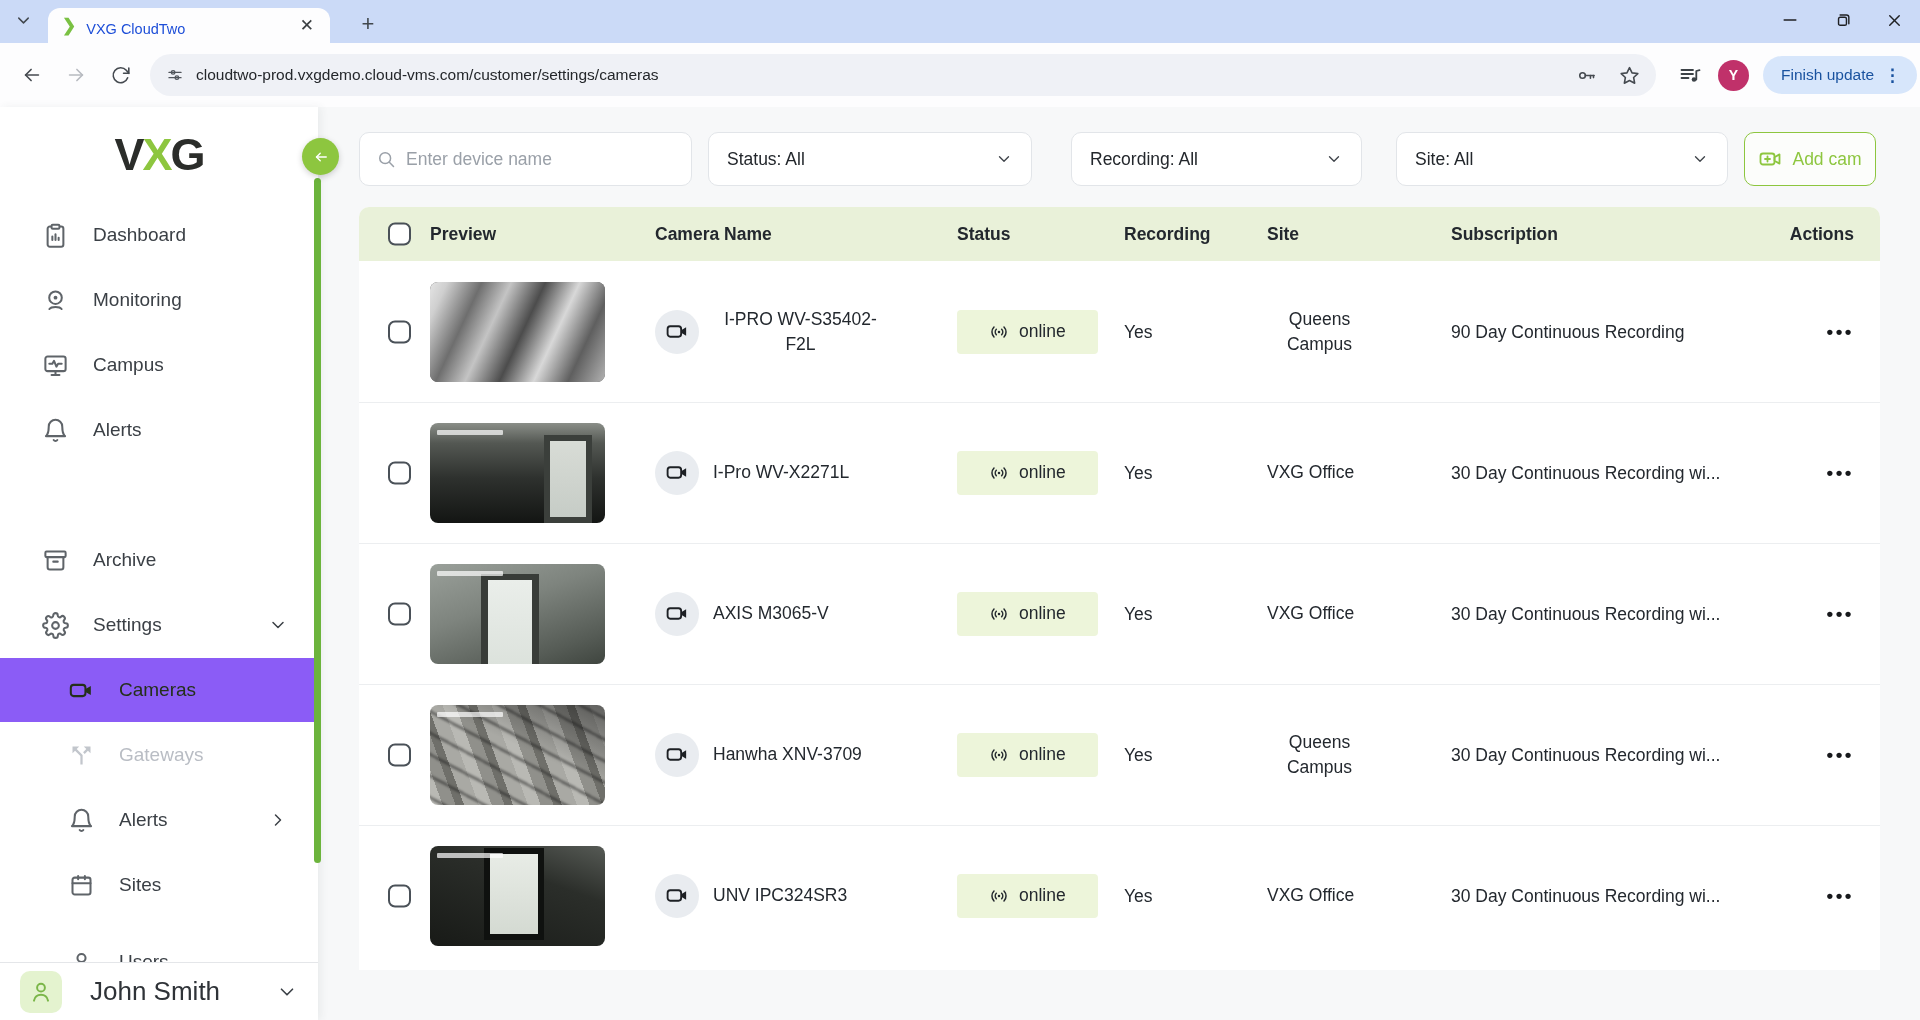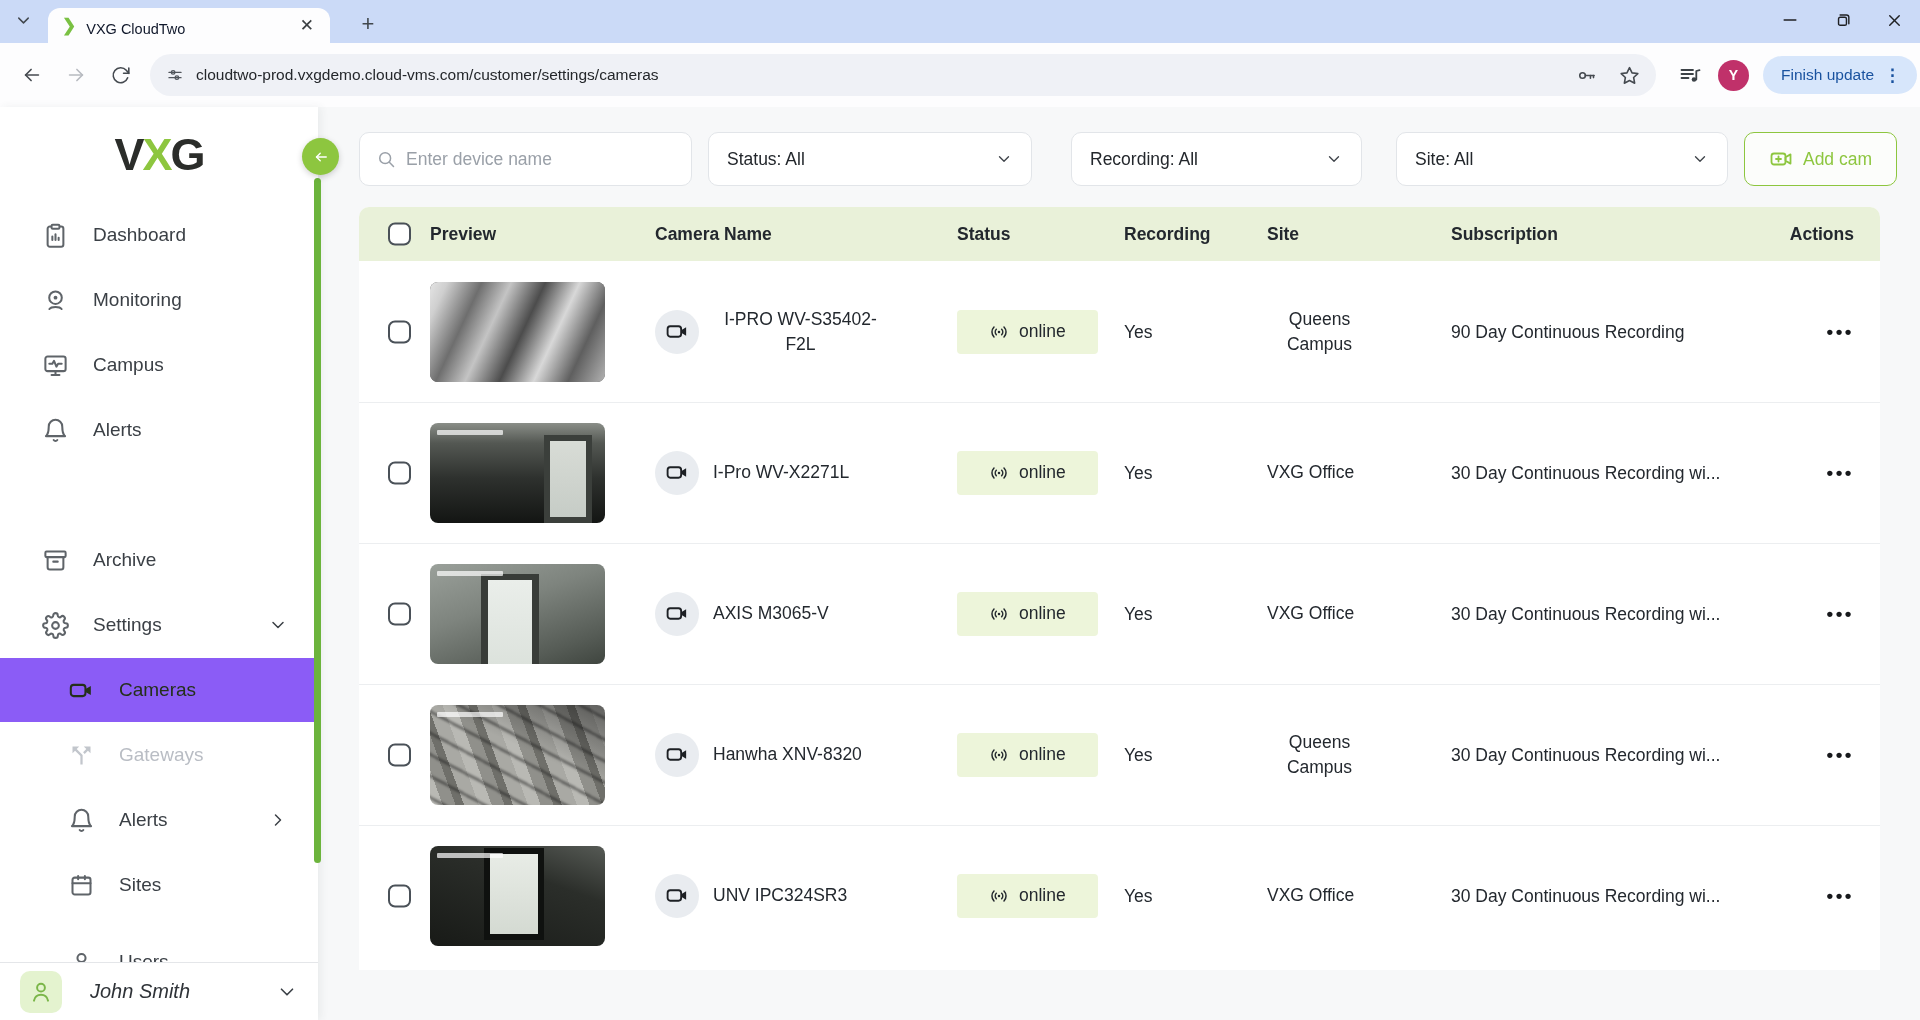--- a/index.html
+++ b/index.html
@@ -7,21 +7,21 @@
     font-family:"Liberation Sans", sans-serif; background:#f7f8f9; }
   svg { display:block; }
   .ic { stroke:currentColor; fill:none; stroke-width:1.8; stroke-linecap:round; stroke-linejoin:round; }
 
   
   .tabstrip { position:absolute; left:0; top:0; width:1920px; height:43px; background:#cbdaf7; }
   .tab-search { position:absolute; left:14px; top:11px; color:#41474d; }
   .tab { position:absolute; left:48px; top:8px; width:282px; height:35px; background:#fdfdfe;
     border-radius:12px 12px 0 0; display:flex; align-items:center; padding:0 10px 0 14px; }
   .tab-fav { color:#7ac143; font-weight:bold; font-size:17px; margin-right:10px; }
-  .tab-title { font-size:14.5px; color:#0f172a; flex:1; white-space:nowrap; overflow:hidden;margin-top:7px; }
+  .tab-title { font-size:14.5px; color:#1d4ed8; flex:1; white-space:nowrap; overflow:hidden;margin-top:7px; }
   .tab-close { color:#3c4043; font-size:17px; padding:2px 6px; border-radius:50%; }
   .newtab { position:absolute; left:352px; top:8px; font-size:22px; color:#41474d; width:32px; height:32px;
     display:flex; align-items:center; justify-content:center; }
   .wctl { position:absolute; top:0; height:40px; width:52px; display:flex; align-items:center; justify-content:center; color:#202124; }
   .toolbar { position:absolute; left:0; top:43px; width:1920px; height:64px; background:#fdfdfe;
     display:flex; align-items:center; }
   .nav-ic { width:44px; height:44px; display:flex; align-items:center; justify-content:center; border-radius:50%; }
   .urlbar { height:42px; width:1506px; margin-left:8px; background:#eff1f6; border-radius:21px;
     display:flex; align-items:center; padding:0 16px; }
   .url-text { font-size:15.5px; color:#24272b; margin-left:12px; flex:1; }
@@ -47,37 +47,37 @@
   .snav .chev { position:absolute; right:30px; color:#3b4046; }
   .collapse-btn { position:absolute; left:302px; top:31px; width:37px; height:37px; border-radius:50%;
     background:#8dc63f; color:#fff; display:flex; align-items:center; justify-content:center;
     box-shadow:0 2px 6px rgba(0,0,0,.18); z-index:5; }
   .green-scroll { position:absolute; left:314px; top:71px; width:7px; height:685px; border-radius:4px;
     background:#6cb43c; z-index:4; }
   .sfooter { position:absolute; left:0; top:855px; width:318px; height:58px; background:#fff;
     border-top:1px solid #e4e6e9; display:flex; align-items:center; padding:0 20px; gap:28px; z-index:3; }
   .sfooter .uavatar { width:42px; height:42px; border-radius:10px; background:#e4f3cf; color:#7ab648;
     display:flex; align-items:center; justify-content:center; }
-  .sfooter .uname { font-size:20px; color:#2f3338; flex:1;font-style:italic; }
+  .sfooter .uname { font-size:26px; color:#2f3338; flex:1; }
   .sfooter .chev { color:#3b4046; }
 
   
   .main { position:absolute; left:318px; top:0; width:1602px; height:913px; }
   .fbox { position:absolute; top:25px; height:54px; background:#fff; border:1px solid #e2e5e9; border-radius:10px;
     display:flex; align-items:center; font-size:17.5px; color:#23272c; }
   .search-box { left:41px; width:333px; padding:0 16px; gap:10px; color:#9aa0a8; }
   .search-box input { border:none; outline:none; font-size:17.5px; font-family:inherit; width:100%;
     background:transparent; color:#23272c; }
   .search-box input::placeholder { color:#9aa0a8; }
   .dd { justify-content:space-between; padding:0 18px; cursor:pointer; }
   .dd .chev { color:#3f444a; }
   .dd-status { left:390px; width:324px; }
   .dd-recording { left:753px; width:291px; }
   .dd-site { left:1078px; width:332px;gap:32px; }
-  .add-cam { position:absolute; top:25px; left:1426px; width:153px; height:54px; border:1.5px solid #8dc63f;
+  .add-cam { position:absolute; top:25px; left:1426px; width:132px; height:54px; border:1.5px solid #8dc63f;
     border-radius:10px; color:#8dc63f; background:#fcfdfb; font-size:17.5px; display:flex; align-items:center;
     justify-content:center; gap:10px; cursor:pointer; }
 
   
   .table { position:absolute; left:41px; top:100px; width:1521px; height:763px; background:#fff;
     border-radius:10px 10px 0 0;text-align:center; }
   .thead { position:absolute; left:0; top:0; width:1521px; height:54px; background:#e9f1d9;
     border-radius:10px 10px 0 0; font-weight:bold; font-size:17.5px; color:#23282e; }
   .col-check { position:absolute; left:29px; top:50%; transform:translateY(-50%); }
   .checkbox { width:23px; height:23px; border:2px solid #4a5158; border-radius:7px; background:#fff; cursor:pointer; }
@@ -554,21 +554,21 @@
         <div class="thumb t4">
             <div class="img"></div>
             <div class="osd"></div>
           </div>
         <div class="camic">
           <svg class="ic" width="25" height="25" viewBox="0 0 24 24" stroke-width="2">
               <rect x="2.5" y="7" width="13" height="10" rx="2.5"></rect>
               <path d="M15.5 10.7l4.8-2.7v8l-4.8-2.7z" fill="currentColor" stroke="none"></path>
             </svg>
         </div>
-        <div class="name">Hanwha XNV-8320</div>
+        <div class="name">Hanwha XNV-3709</div>
         <div class="pill">
           <span>
             <svg class="ic" width="20" height="20" viewBox="0 0 24 24" stroke-width="2">
                 <circle cx="12" cy="12" r="1.5" fill="currentColor" stroke="none"></circle>
                 <path d="M8.8 8.8a4.6 4.6 0 0 0 0 6.4"></path>
                 <path d="M15.2 8.8a4.6 4.6 0 0 1 0 6.4"></path>
                 <path d="M6 6a8.6 8.6 0 0 0 0 12"></path>
                 <path d="M18 6a8.6 8.6 0 0 1 0 12"></path>
               </svg>
           </span>

